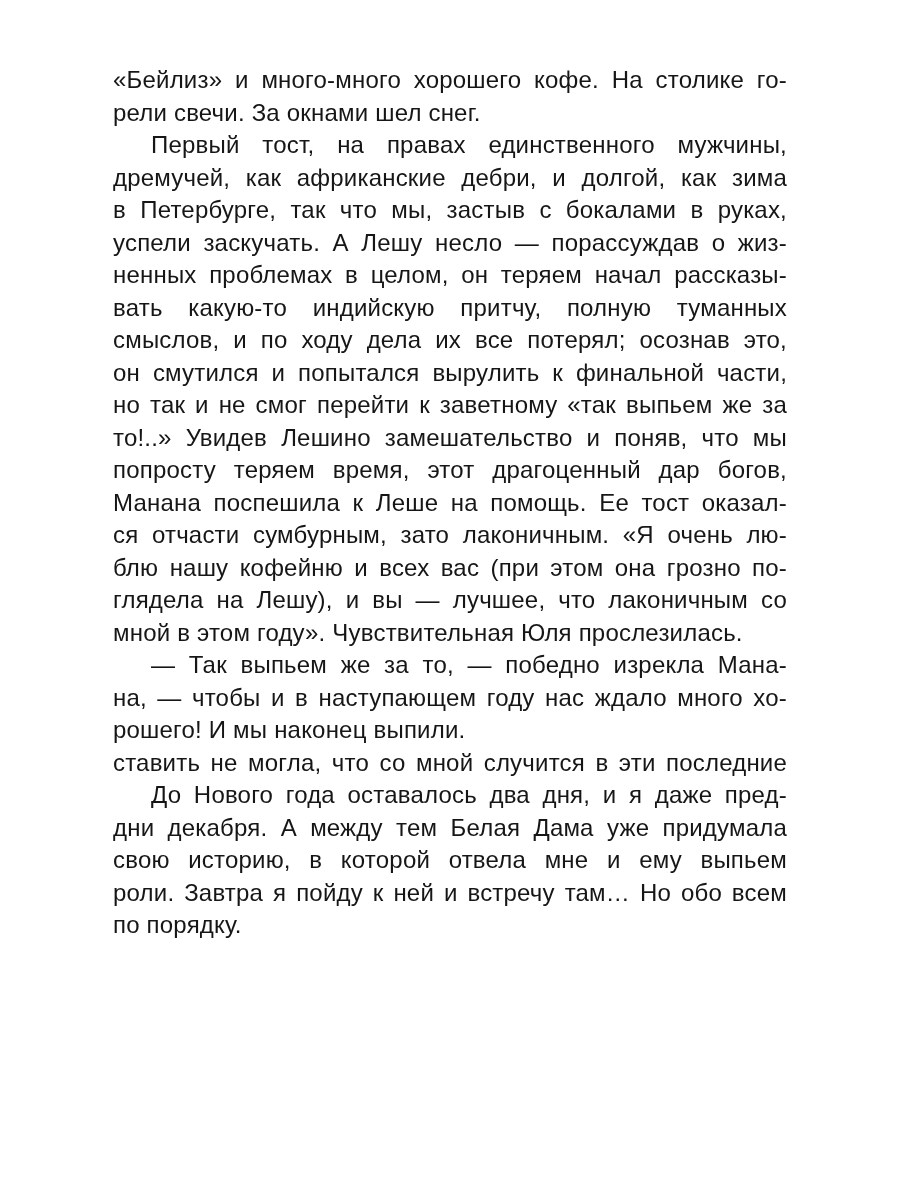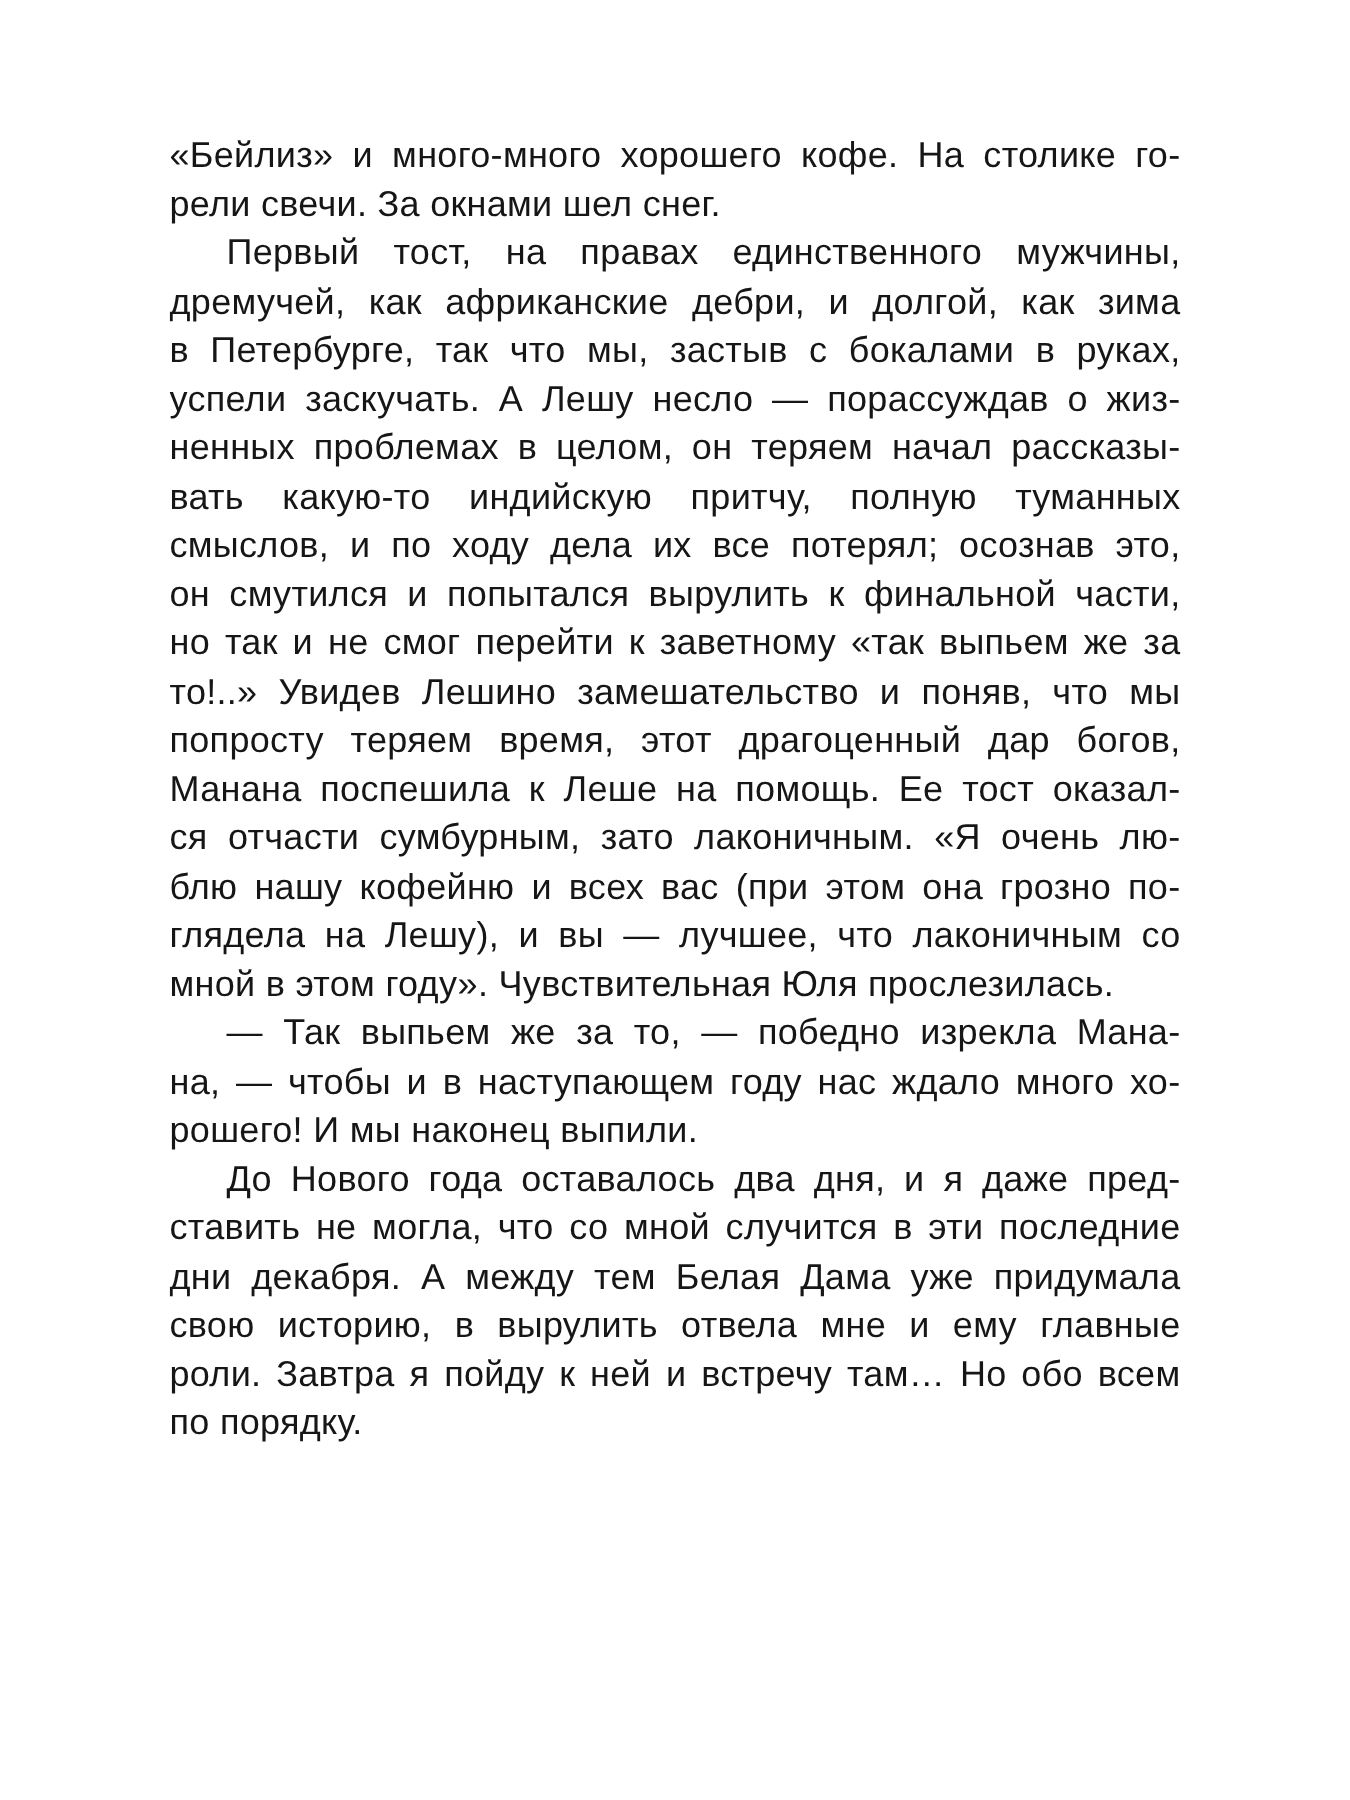--- a/index.html
+++ b/index.html
@@ -14,21 +14,21 @@
     overflow: hidden;
   }
   .book-page {
     position: absolute;
     inset: 0;
     background: #ffffff;
   }
   .text-block {
     position: absolute;
     left: 113px;
-    top: 88px;
+    top: 64px;
     width: 674px;
     color: #161616;
     font-family: "Liberation Sans", "DejaVu Sans", sans-serif;
     font-size: 24px;
     line-height: 32.5px;
     letter-spacing: 0.2px;
   }
   .paragraph {
     margin: 0;
     padding: 0;
@@ -72,21 +72,21 @@
         <div class="line">блю нашу кофейню и всех вас (при этом она грозно по-</div>
         <div class="line">глядела на Лешу), и вы — лучшее, что лаконичным со</div>
         <div class="line last">мной в этом году». Чувствительная Юля прослезилась.</div>
       </div>
       <div class="paragraph">
         <div class="line indent">— Так выпьем же за то, — победно изрекла Мана-</div>
         <div class="line">на, — чтобы и в наступающем году нас ждало много хо-</div>
         <div class="line last">рошего! И мы наконец выпили.</div>
       </div>
       <div class="paragraph">
+        <div class="line">ставить не могла, что со мной случится в эти последние</div>
         <div class="line indent">До Нового года оставалось два дня, и я даже пред-</div>
-        <div class="line">ставить не могла, что со мной случится в эти последние</div>
         <div class="line">дни декабря. А между тем Белая Дама уже придумала</div>
-        <div class="line">свою историю, в вырулить отвела мне и ему главные</div>
+        <div class="line">свою историю, в которой отвела мне и ему выпьем</div>
         <div class="line">роли. Завтра я пойду к ней и встречу там… Но обо всем</div>
         <div class="line last">по порядку.</div>
       </div>
     </div>
 </div>
 
 </body></html>

